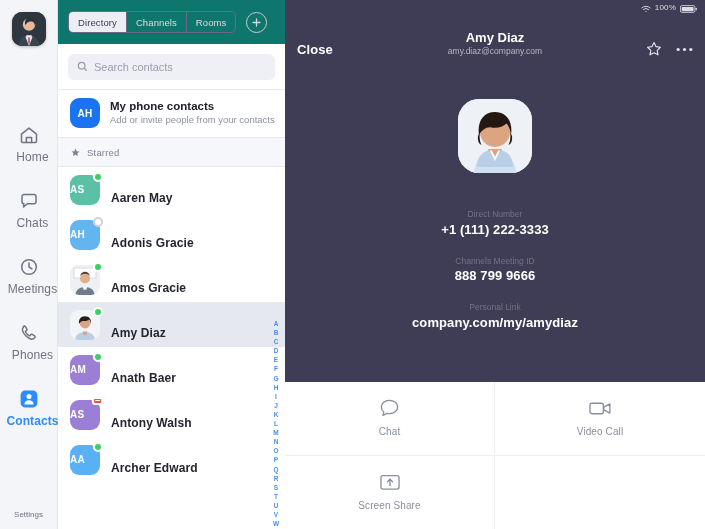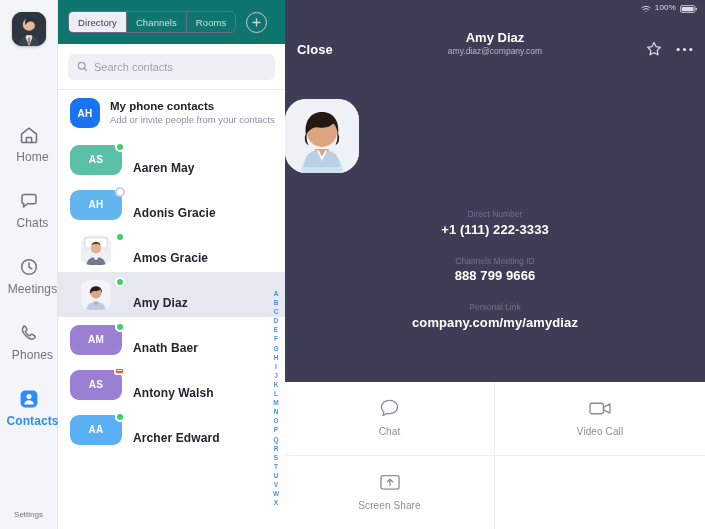--- a/index.html
+++ b/index.html
@@ -72,21 +72,21 @@
   .starhdr {
     display:flex; align-items:center; gap:7px; padding:5px 12px 5px 13px;
     background:#f6f7fa; border-top:1px solid #e9eaef; border-bottom:1px solid #e9eaef; flex:none;
   }
   .starhdr .lbl { font-size:9.5px; color:#7d8192; letter-spacing:.2px; }
 
   .contacts { flex:1; overflow:hidden; position:relative; background:#fff; }
   .crow { display:flex; align-items:center; gap:11px; height:45px; padding:0 12px; cursor:pointer; position:relative; }
   .crow.selected { background:#e6e8f0; }
   .crow .cname { font-size:12px; font-weight:700; color:#23252f; letter-spacing:.1px;margin-top:16px; }
-  .cav { width:52px; height:30px; border-radius:9px; flex:none; position:relative; display:flex; align-items:center; justify-content:center; font-size:10px; font-weight:700; color:#fff; letter-spacing:.3px; }
+  .cav { width:30px; height:30px; border-radius:9px; flex:none; position:relative; display:flex; align-items:center; justify-content:flex-start; font-size:10px; font-weight:700; color:#fff; letter-spacing:.3px; }
   .cav.photo { overflow:visible; background:transparent; }
   .cav.photo .inner { width:30px; height:30px; border-radius:9px; overflow:hidden; display:block; }
   .cav.photo .inner svg { display:block; width:30px; height:30px; }
   .pres { position:absolute; right:-3px; top:-3px; width:10px; height:10px; border-radius:50%; border:2px solid #fff; }
   .pres.online { background:#3ccf67; }
   .pres.offline { background:#fff; border:2px solid #cfd2dd; box-sizing:border-box; }
   .pres.dnd { background:#f0503c; border-radius:3px; width:11px; height:8px; display:flex; align-items:center; justify-content:center; }
   .pres.dnd i { display:block; width:5px; height:1.6px; background:#fff; border-radius:1px; }
   .pres.busy { background:#5a5d72; display:flex; align-items:center; justify-content:center; }
   .pres.busy i { display:block; width:4px; height:4px; border-radius:50%; border:1px solid #fff; border-top-color:transparent; }
@@ -110,21 +110,21 @@
   }
   .dhead .closebtn { font-size:13px; color:#fff; font-weight:700; cursor:pointer; letter-spacing:.1px; z-index:2; }
   .dhead .titles { position:absolute; left:0; right:0; text-align:center; pointer-events:none; }
   .dhead .dname { font-size:13px; font-weight:700; color:#fff; line-height:1.25; }
   .dhead .dmail { font-size:8.5px; color:#b7b8c8; line-height:1.3; }
   .dhead .acts { margin-left:auto; display:flex; align-items:center; gap:14px; z-index:2; }
   .dhead .acts > div { cursor:pointer; display:flex; }
 
   .dbody {
     background:#3e3d55; flex:none; height:325px;
-    display:flex; flex-direction:column; 
+    display:flex; flex-direction:column; align-items:center;
   }
   .bigav {
     width:74px; height:74px; border-radius:21px; margin-top:42px; overflow:hidden;
     background:#e9ecf2; flex:none;
   }
   .bigav svg { display:block; width:74px; height:74px; }
   .infoblk { margin-top:35px; text-align:center; }
   .infoblk .grp { margin-bottom:15px; }
   .infoblk .k { font-size:8.5px; color:#72718c; line-height:1.5; }
   .infoblk .v { font-size:13px; color:#ffffff; font-weight:700; line-height:1.45; letter-spacing:.1px; }
@@ -251,20 +251,28 @@
     <div class="phonerow">
       <div class="av-sq" style="background:#1a73f0">
         <span>AH</span>
       </div>
       <div>
         <div class="t1">My phone contacts</div>
         <div class="t2">Add or invite people from your contacts</div>
       </div>
     </div>
 
+    <div class="starhdr">
+      <span>
+        <svg width="9" height="9" viewBox="0 0 10 10" fill="#7d8192">
+          <path d="M5 .6l1.32 2.9 3.13.33-2.34 2.1.66 3.08L5 7.44 2.23 9.01l.66-3.08L.55 3.83l3.13-.33z"></path>
+        </svg>
+      </span>
+      <span class="lbl">Starred</span>
+    </div>
 
     <div class="contacts">
 
       <div class="crow">
         <div class="cav" style="background:#5ac0a6">
           <span>AS</span>
           <span class="pres online"></span>
         </div>
         <span class="cname">Aaren May</span>
       </div>

